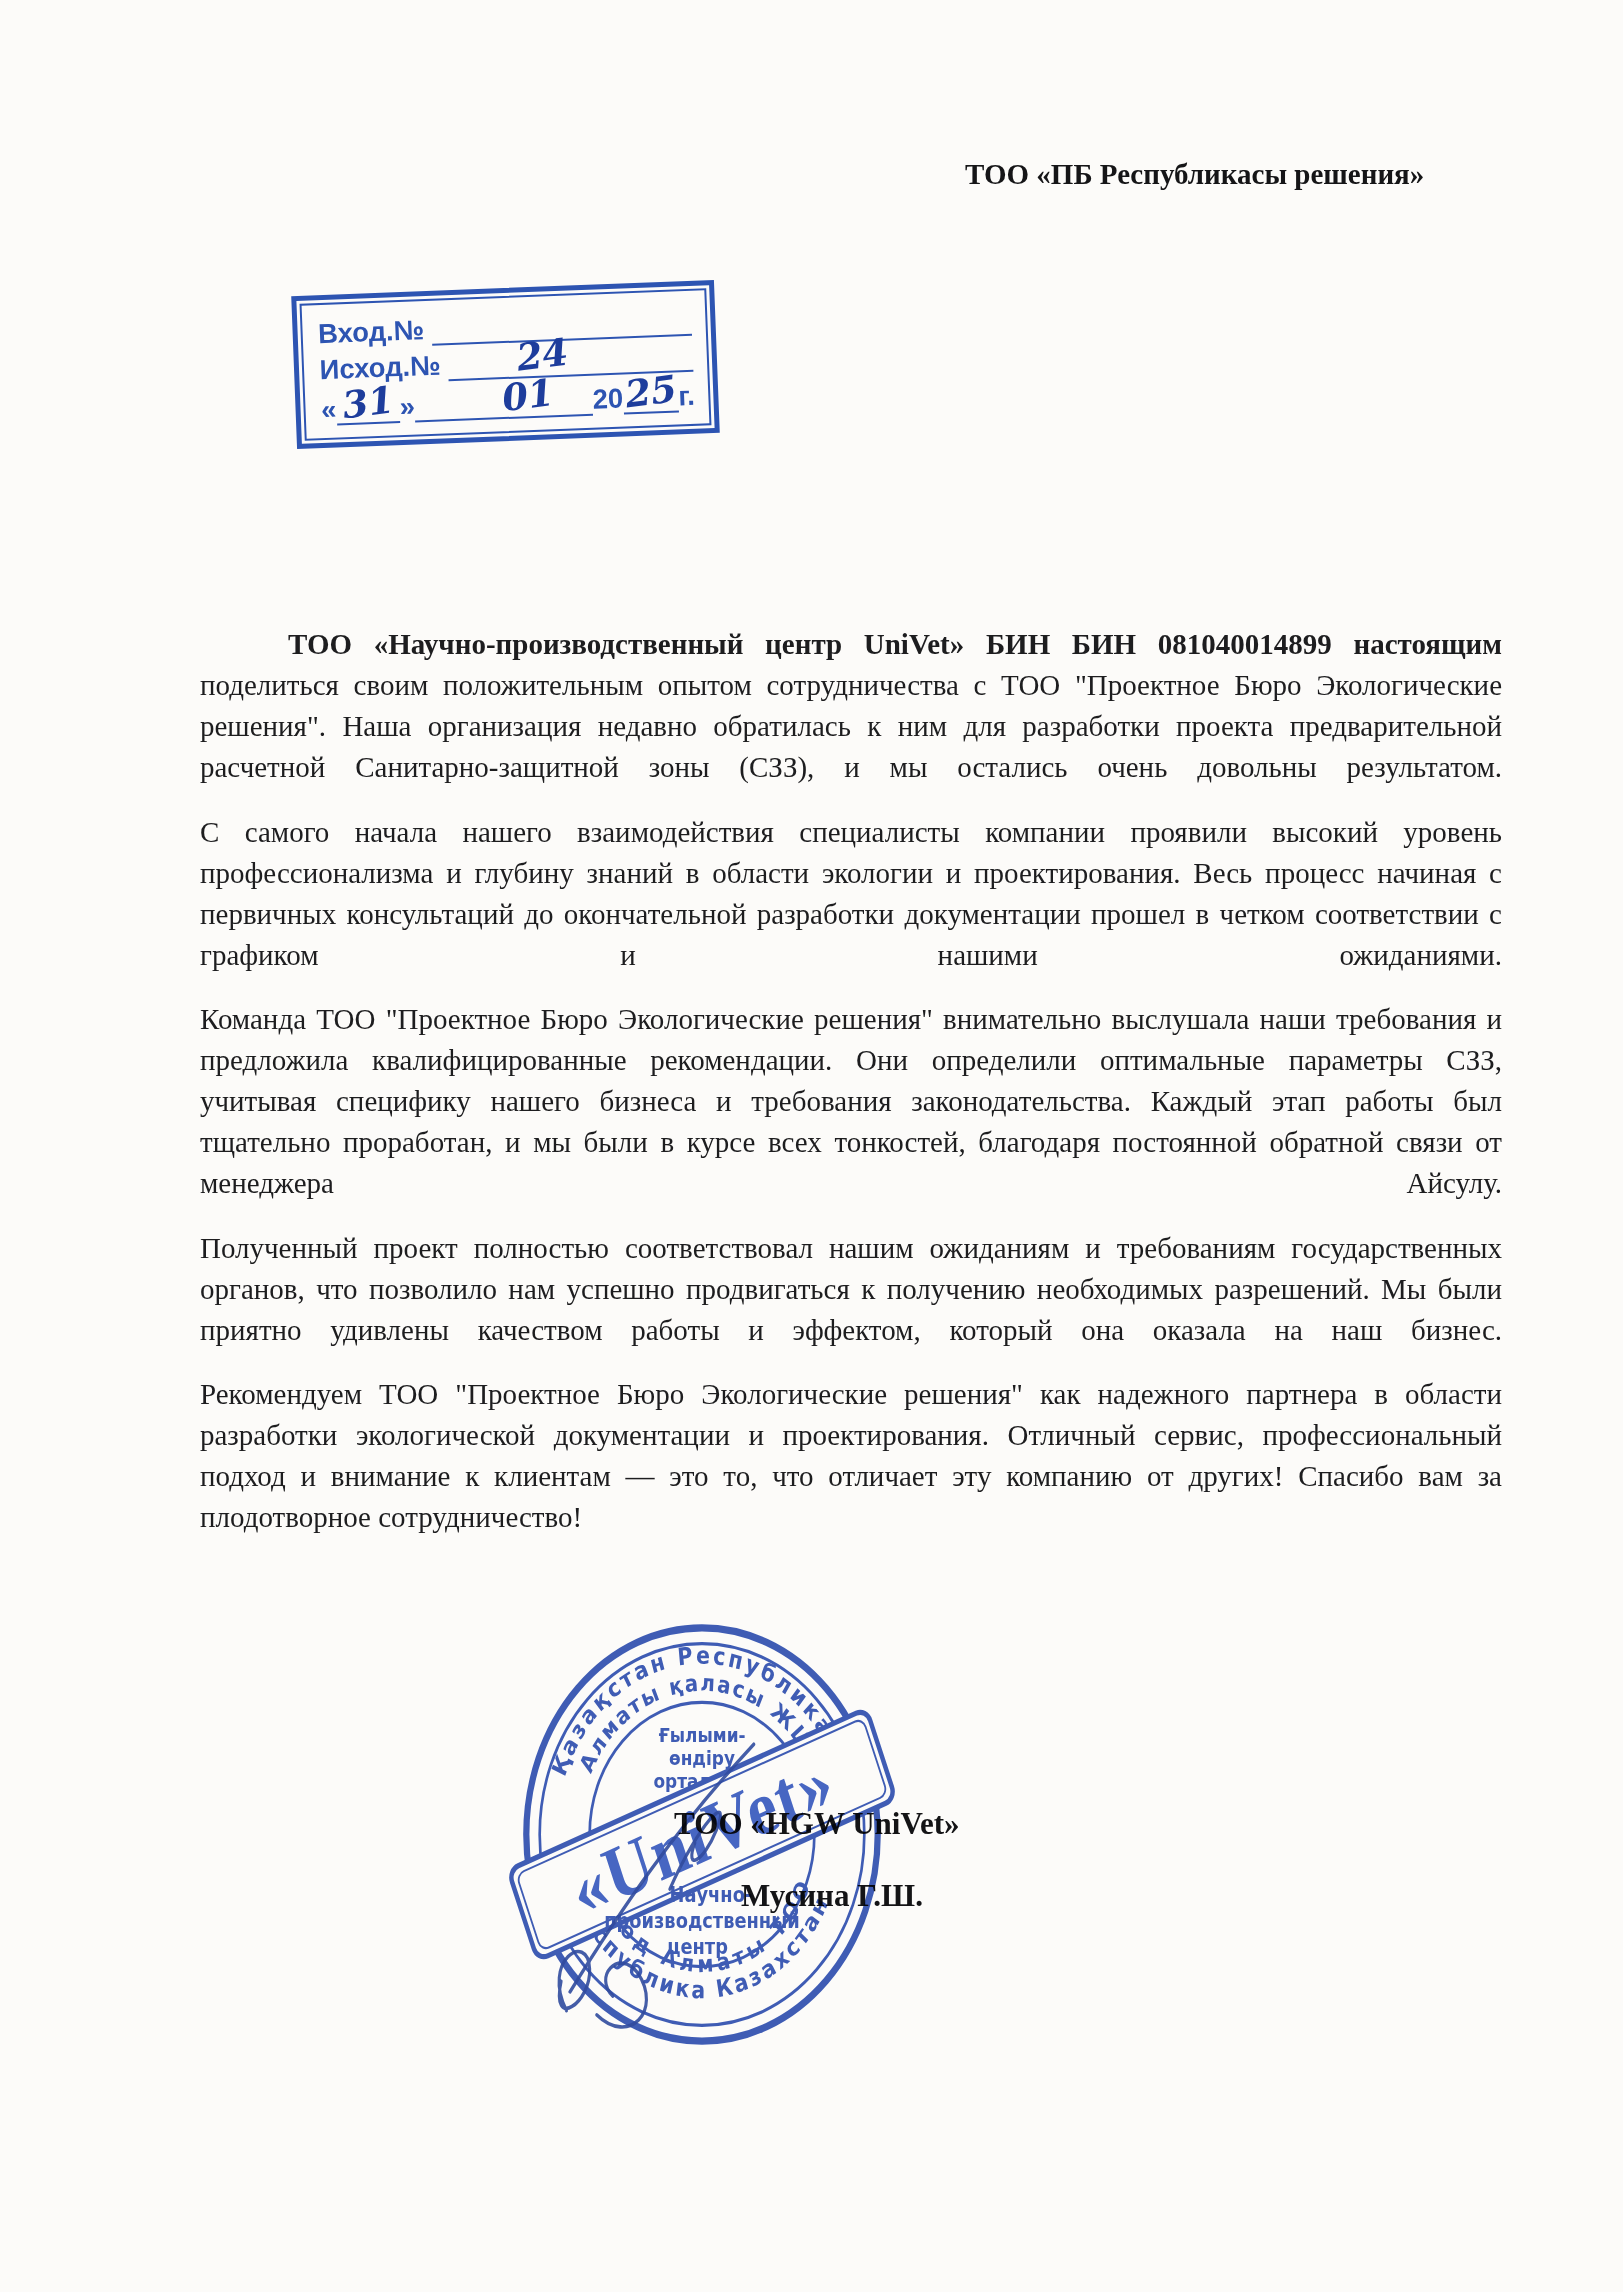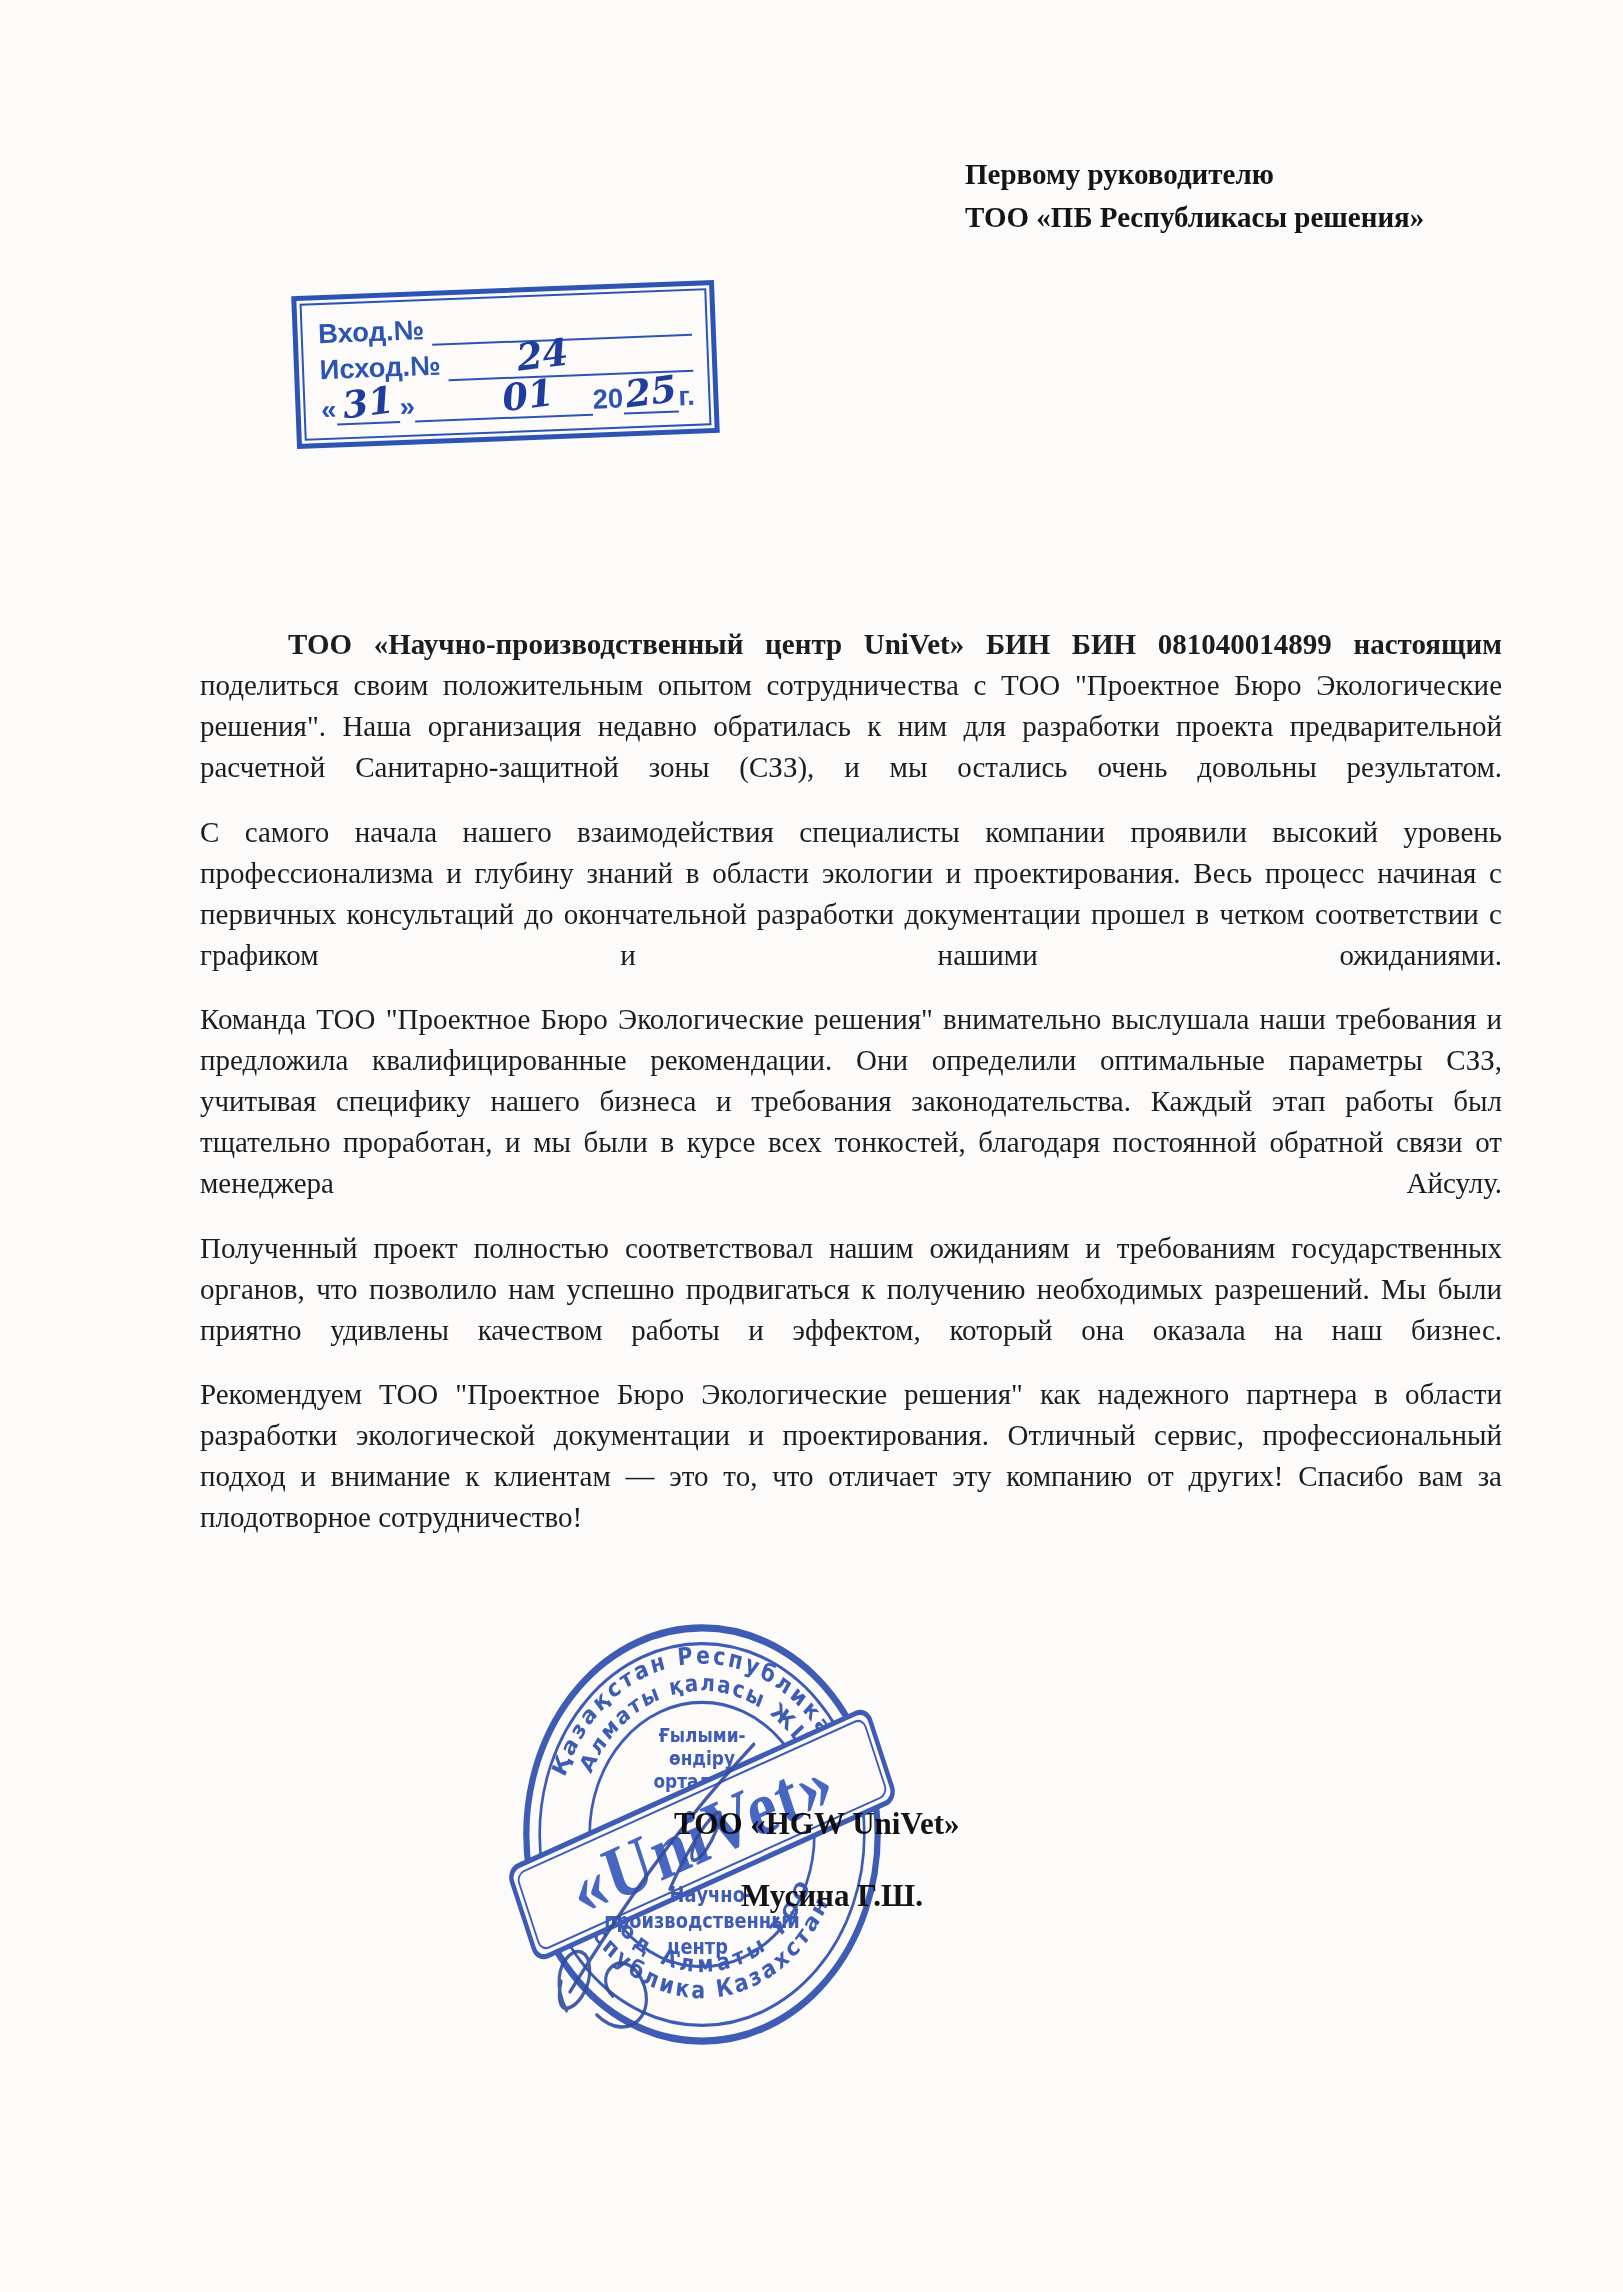--- a/index.html
+++ b/index.html
@@ -72,21 +72,20 @@
     position:absolute;left:502px;top:1613px;width:400px;height:443px;
     mix-blend-mode:multiply;opacity:.94;
   }
 </style>
 </head>
 <body>
 
 <div class="page">
 
   <div class="addressee">
-    <div>Первому руководителю</div>
     <div>ТОО «ПБ Республикасы решения»</div>
   </div>
 
   <div class="regbox">
     <div class="regbox-inner">
       <div class="regrow">
         <span class="lbl">Вход.№</span>
         <span class="fill-line"></span>
       </div>
       <div class="regrow">

